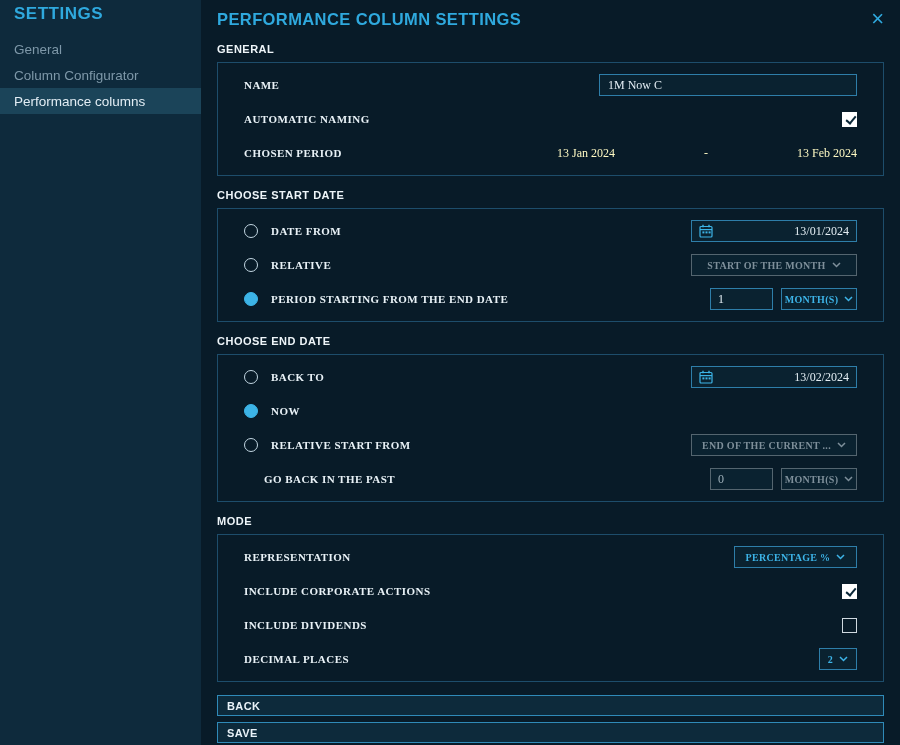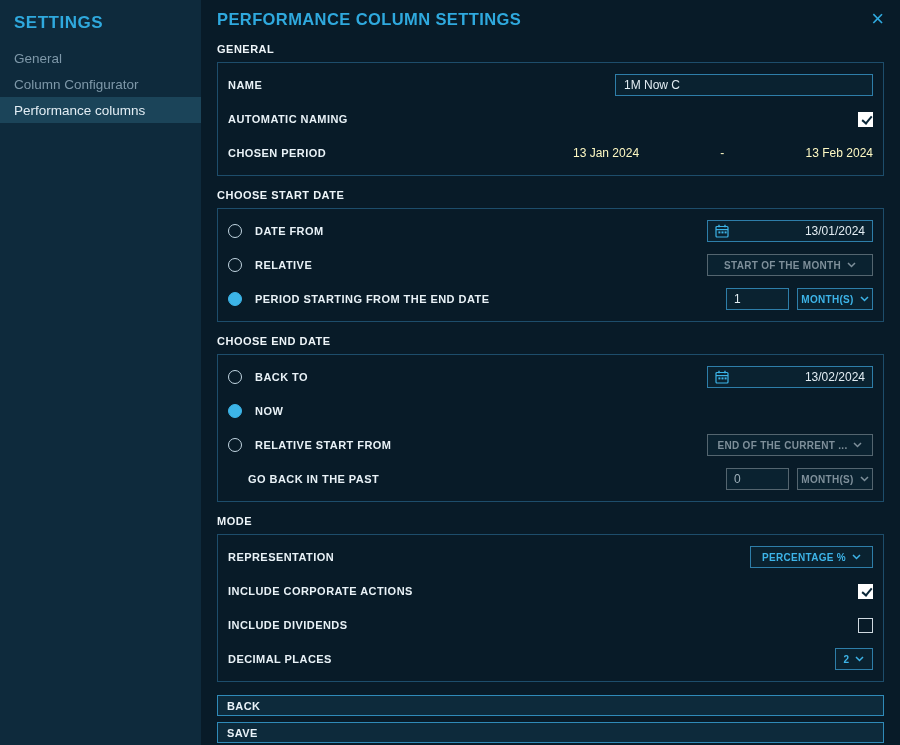--- a/index.html
+++ b/index.html
@@ -2,32 +2,32 @@
 <html><head>
 <meta charset="utf-8">
 <style>
   * { margin:0; padding:0; box-sizing:border-box; }
   html,body { width:900px; height:745px; }
   body { background:#081b28; font-family:"Liberation Sans", sans-serif; color:#e9f2f7; overflow:hidden; }
   .app { display:flex; width:900px; height:745px; }
 
   
   .sidebar { width:201px; background:#0e2a3c; flex-shrink:0; }
-  .sidebar-title { color:#2fa9de; font-size:17px; font-weight:700; letter-spacing:.5px; padding:13px 14px 12px; }
+  .sidebar-title { color:#2fa9de; font-size:17px; font-weight:700; letter-spacing:.5px; padding:4px 14px 12px; }
   .side-item { height:26px; display:flex; align-items:center; padding:0 14px; font-size:13.5px; color:#7e98a9; cursor:pointer; }
   .side-item.on { background:#1b4459; color:#e2edf4; }
 
   
   .main { flex:1; padding:8px 16px 12px; display:flex; flex-direction:column; }
   .dialog-header { display:flex; justify-content:space-between; align-items:center; height:26px; }
   .dialog-title { color:#2fa9de; font-size:16.5px; font-weight:700; letter-spacing:.4px; }
   .close-btn { color:#2fa9de; font-size:22px; line-height:1; cursor:pointer; }
 
   .section-title { font-size:11px; font-weight:700; letter-spacing:.5px; margin:13px 0 7px; color:#eef5f9; }
-  .box { border:1px solid #1d4d6b; padding:5px 10px; }
+  .box { border:1px solid #1d4d6b; padding:5px 26px;font-family:Liberation Serif, serif; }
   .row { height:34px; display:flex; align-items:center; justify-content:space-between; }
   .label { font-size:11px; font-weight:700; letter-spacing:.45px; color:#e9f2f7; }
   .label.indent { margin-left:20px; }
 
   .radio-group { display:flex; align-items:center; gap:13px; }
   .radio { width:14px; height:14px; border-radius:50%; border:1px solid #c2d6e2; flex-shrink:0; cursor:pointer; }
   .radio.on { background:#3cb4e7; border-color:#3cb4e7; }
 
   .checkbox { width:15px; height:15px; border:1px solid #cfd9e0; position:relative; cursor:pointer; background:transparent; }
   .checkbox.on { background:#ffffff; border-color:#ffffff; }

